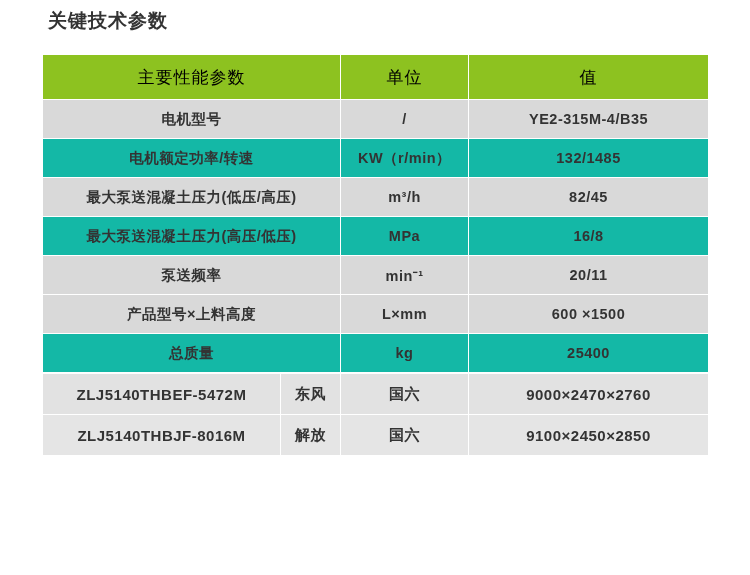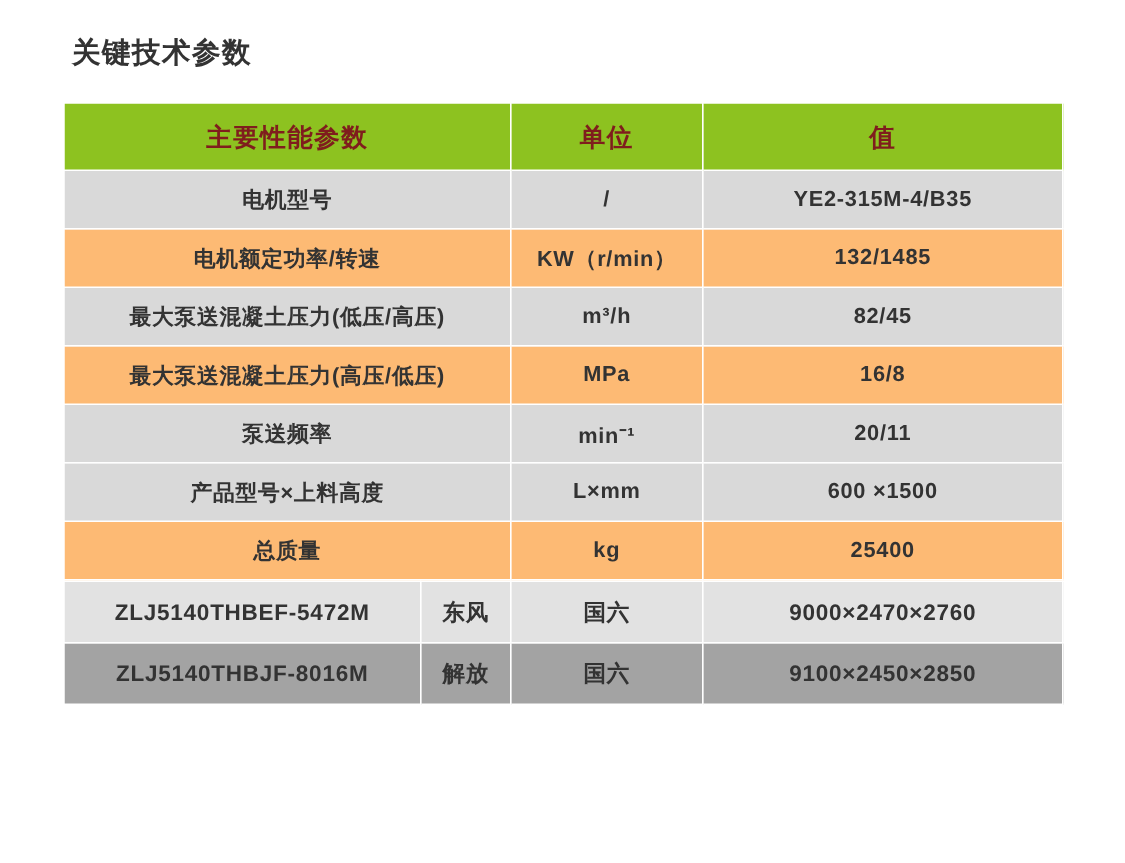--- a/index.html
+++ b/index.html
@@ -12,21 +12,21 @@
     height: 575px;
     font-family: "Liberation Sans", sans-serif;
     color: #333333;
     overflow: hidden;
   }
   .page {
     position: relative;
     width: 750px;
     height: 575px;
     box-sizing: border-box;
-    padding: 22px 42px 0 42px;
+    padding: 8px 42px 0 42px;
   }
   .page-title {
     font-size: 19px;
     font-weight: bold;
     color: #333333;
     letter-spacing: 1px;
     margin: 0 0 20px 6px;
   }
   table.spec {
     border-collapse: collapse;
@@ -36,43 +36,43 @@
   table.spec td, table.spec th {
     border: 1px solid #ffffff;
     text-align: center;
     vertical-align: middle;
     font-weight: bold;
     color: #333333;
   }
   
   tr.head td {
     background: #8dc220;
-    color: #7f1d1d;
-    font-weight: bold;
+    color: #000000;
+    font-weight: normal;
     font-size: 17px;
     height: 42px;
     letter-spacing: 1px;
   }
   tr.data td {
     background: #d9d9d9;
     font-size: 14.5px;
     height: 36px;
     letter-spacing: 0.5px;
   }
   tr.data.alt td {
-    background: #fdba74;
+    background: #14b8a6;
   }
   tr.bottom td {
     background: #e2e2e2;
     font-size: 15px;
     height: 38px;
     letter-spacing: 0.5px;
   }
   tr.bottom.alt td {
-    background: #a3a3a3;
+    background: #e5e5e5;
   }
   .c1 { width: 298px; }
   .c2 { width: 128px; }
   .c3 { width: 240px; }
 
   .b1 { width: 238px; }
   .b2 { width: 60px; }
   .b3 { width: 128px; }
   .b4 { width: 240px; }
 </style>

